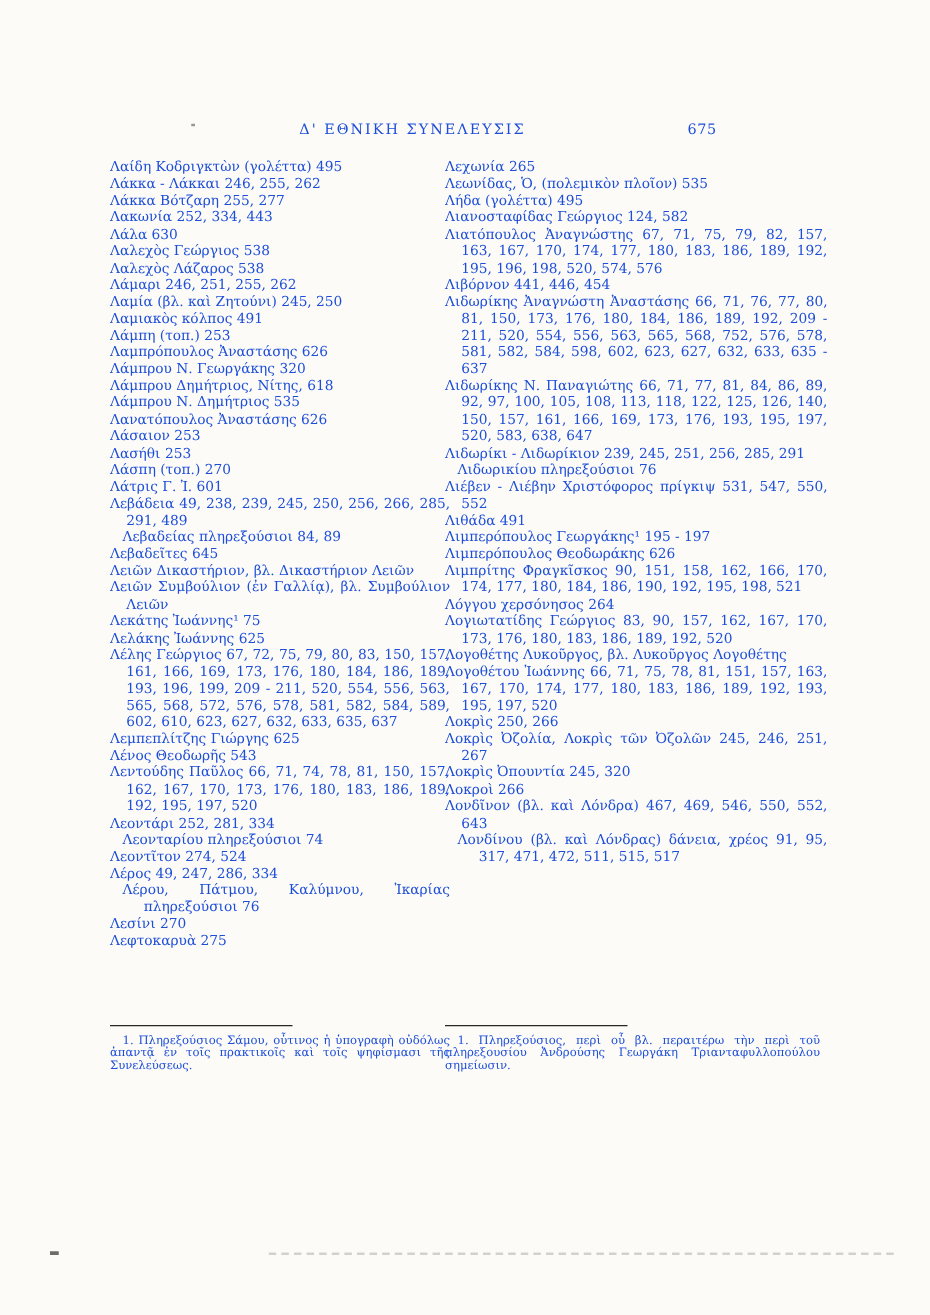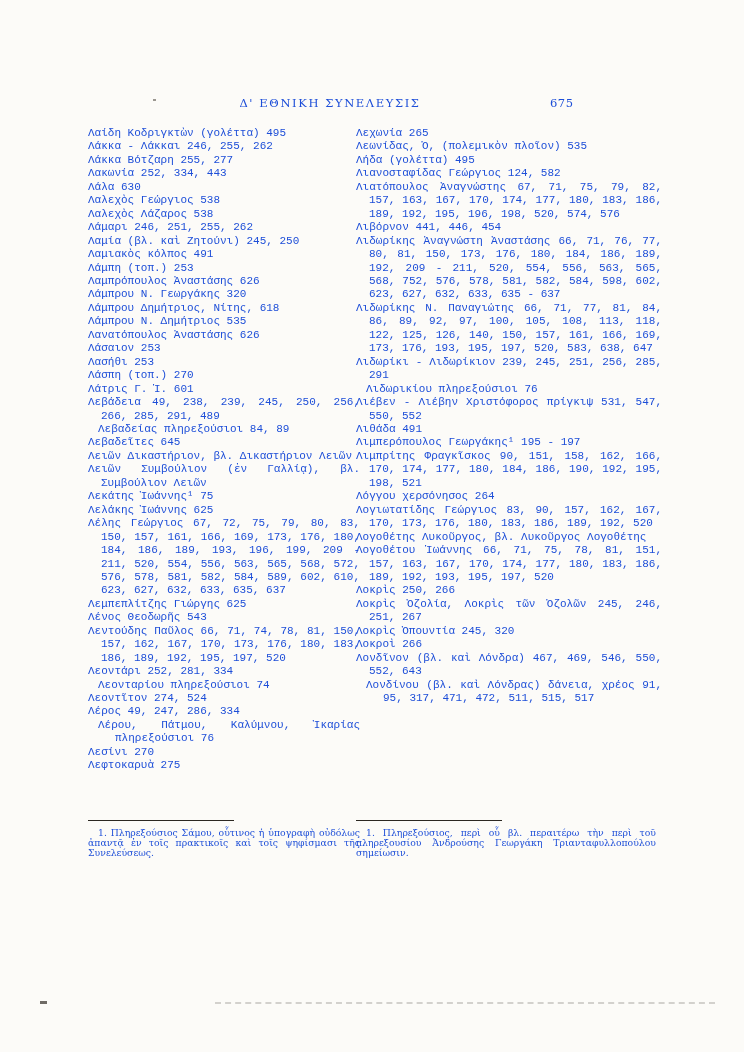--- a/index.html
+++ b/index.html
@@ -27,21 +27,20 @@
     left: 550px;
     font-size: 11.5px;
     letter-spacing: 0.5px;
   }
   .column {
     position: absolute;
     top: 127px;
     font-size: 11px;
     line-height: 13.45px;
     text-align: justify;
-    font-family: Liberation Mono, monospace;
   }
   .col-left  { left: 88px;  width: 272px; }
   .col-right { left: 356px; width: 306px; }
   .entry { padding-left: 13px; text-indent: -13px; }
   .entry.sub { padding-left: 27px; text-indent: -17px; }
   .footnote {
     position: absolute;
     top: 820px;
     font-size: 9.3px;
     line-height: 10px;
@@ -139,20 +138,21 @@
       <div class="entry">Λιανοσταφίδας Γεώργιος 124, 582</div>
       <div class="entry">Λιατόπουλος Ἀναγνώστης 67, 71, 75, 79, 82, 157, 163, 167, 170, 174, 177, 180, 183, 186, 189, 192, 195, 196, 198, 520, 574, 576</div>
       <div class="entry">Λιβόρνον 441, 446, 454</div>
       <div class="entry">Λιδωρίκης Ἀναγνώστη Ἀναστάσης 66, 71, 76, 77, 80, 81, 150, 173, 176, 180, 184, 186, 189, 192, 209 - 211, 520, 554, 556, 563, 565, 568, 752, 576, 578, 581, 582, 584, 598, 602, 623, 627, 632, 633, 635 - 637</div>
       <div class="entry">Λιδωρίκης Ν. Παναγιώτης 66, 71, 77, 81, 84, 86, 89, 92, 97, 100, 105, 108, 113, 118, 122, 125, 126, 140, 150, 157, 161, 166, 169, 173, 176, 193, 195, 197, 520, 583, 638, 647</div>
       <div class="entry">Λιδωρίκι - Λιδωρίκιον 239, 245, 251, 256, 285, 291</div>
       <div class="entry sub">Λιδωρικίου πληρεξούσιοι 76</div>
       <div class="entry">Λιέβεν - Λιέβην Χριστόφορος πρίγκιψ 531, 547, 550, 552</div>
       <div class="entry">Λιθάδα 491</div>
       <div class="entry">Λιμπερόπουλος Γεωργάκης¹ 195 - 197</div>
+      <div class="entry">Λιμπερόπουλος Θεοδωράκης 626</div>
       <div class="entry">Λιμπρίτης Φραγκῖσκος 90, 151, 158, 162, 166, 170, 174, 177, 180, 184, 186, 190, 192, 195, 198, 521</div>
       <div class="entry">Λόγγου χερσόνησος 264</div>
       <div class="entry">Λογιωτατίδης Γεώργιος 83, 90, 157, 162, 167, 170, 173, 176, 180, 183, 186, 189, 192, 520</div>
       <div class="entry">Λογοθέτης Λυκοῦργος, βλ. Λυκοῦργος Λογοθέτης</div>
       <div class="entry">Λογοθέτου Ἰωάννης 66, 71, 75, 78, 81, 151, 157, 163, 167, 170, 174, 177, 180, 183, 186, 189, 192, 193, 195, 197, 520</div>
       <div class="entry">Λοκρὶς 250, 266</div>
       <div class="entry">Λοκρὶς Ὀζολία, Λοκρὶς τῶν Ὀζολῶν 245, 246, 251, 267</div>
       <div class="entry">Λοκρὶς Ὀπουντία 245, 320</div>
       <div class="entry">Λοκροὶ 266</div>
       <div class="entry">Λονδῖνον (βλ. καὶ Λόνδρα) 467, 469, 546, 550, 552, 643</div>

